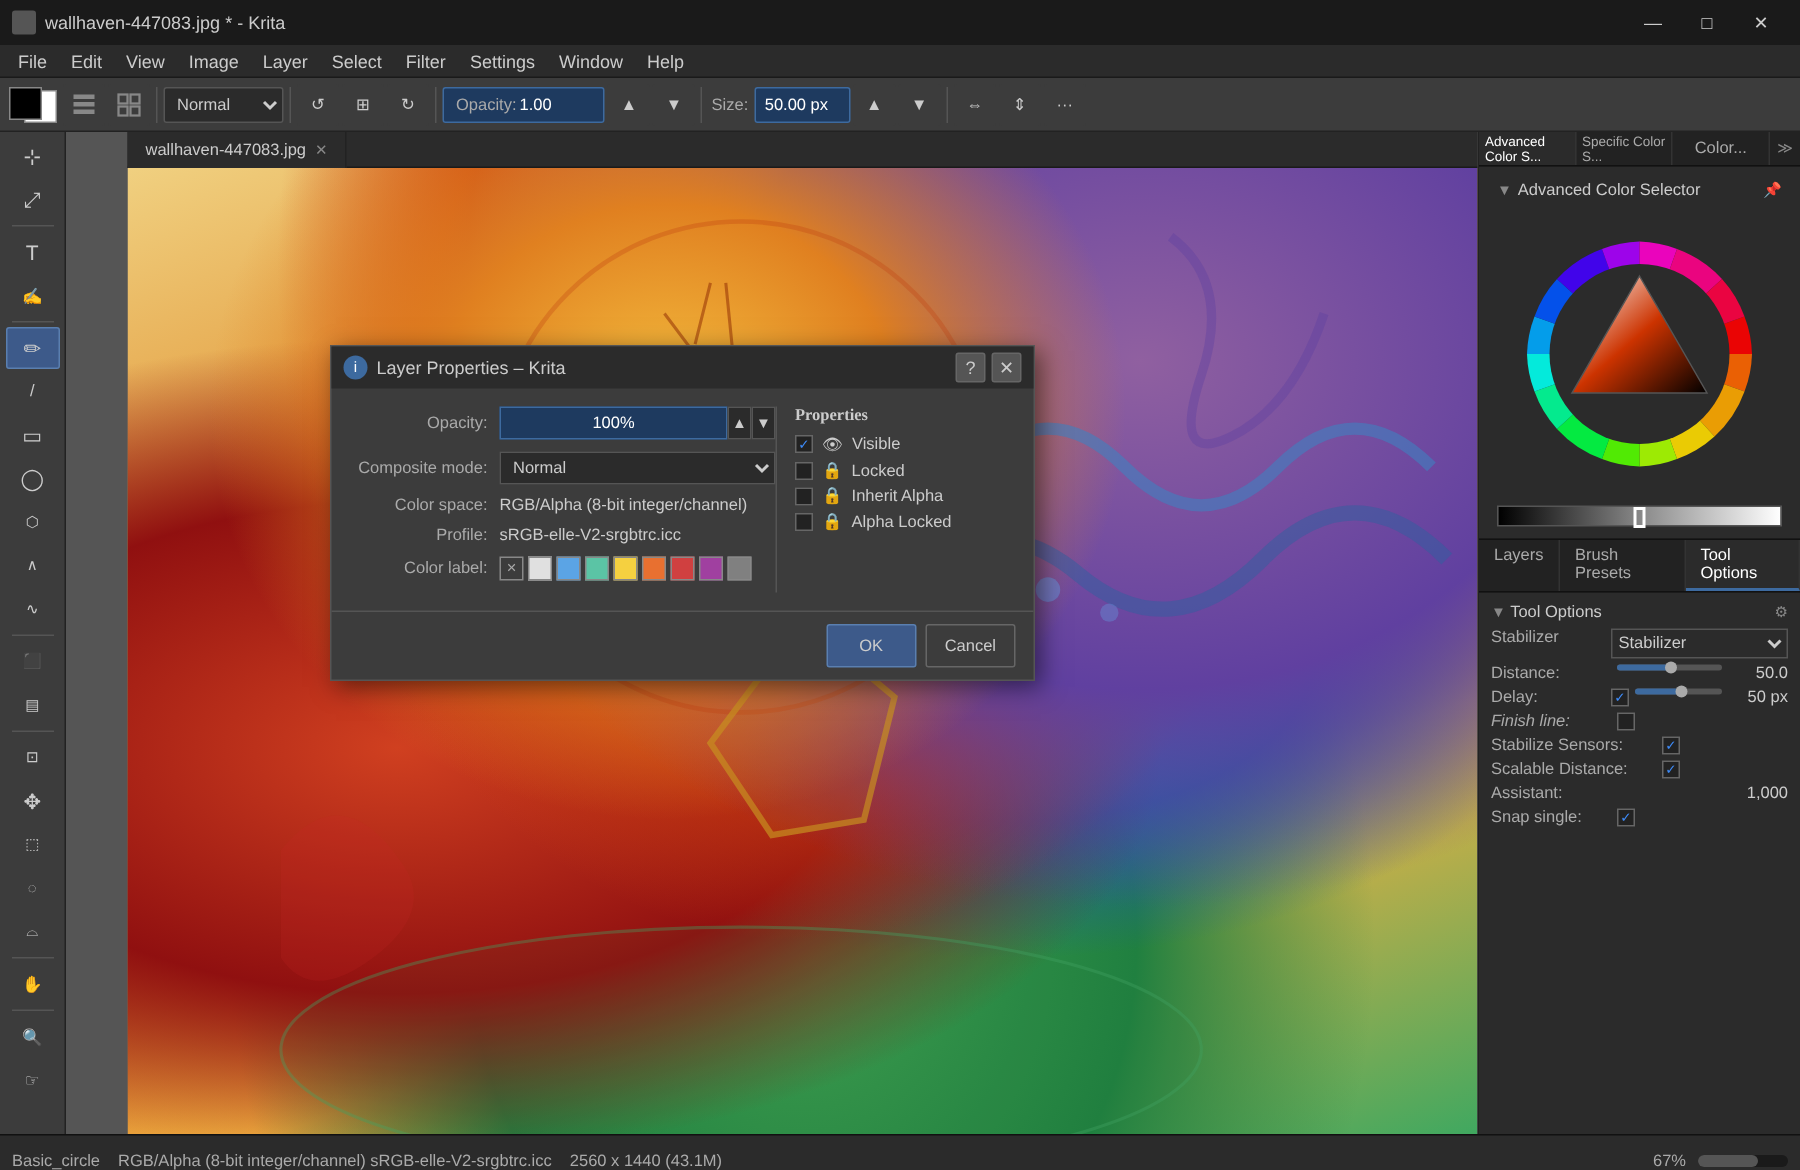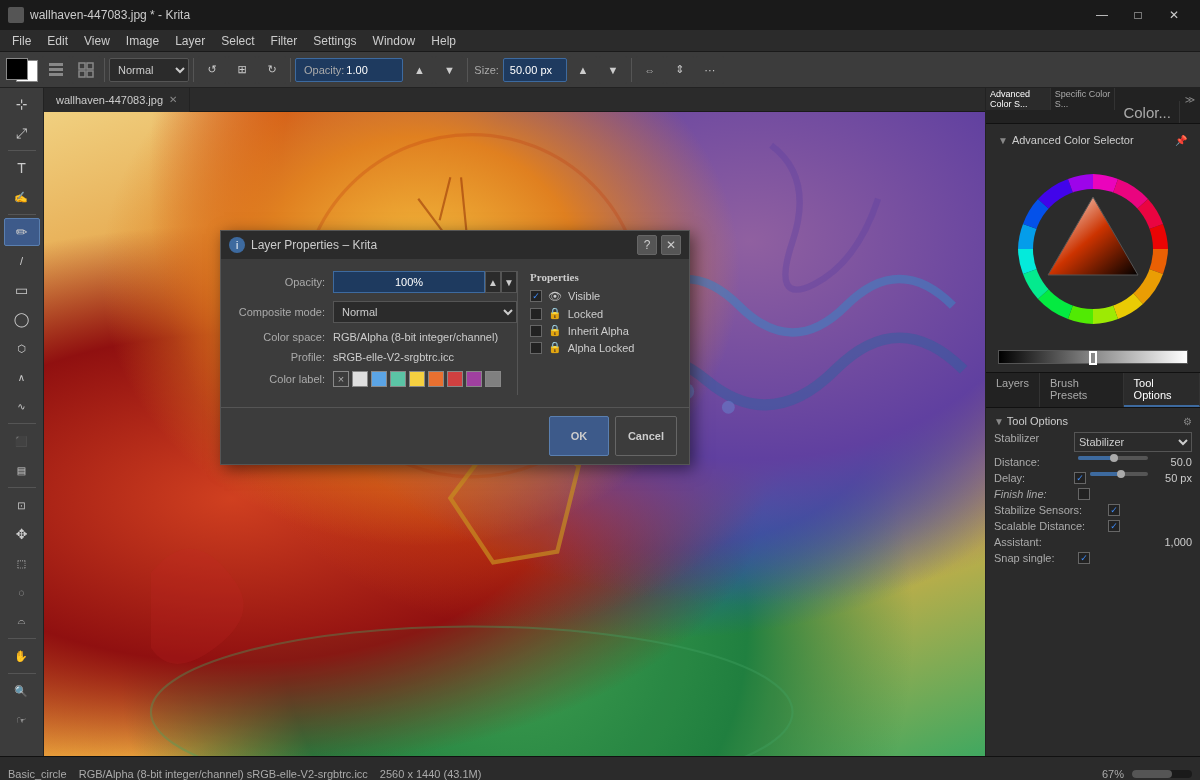--- a/index.html
+++ b/index.html
@@ -61,21 +61,21 @@
     .lt-btn {
       width: 36px; height: 28px; background: transparent; border: 1px solid transparent;
       color: #ccc; display: flex; align-items: center; justify-content: center;
       cursor: pointer; border-radius: 2px; font-size: 14px;
     }
     .lt-btn.active { background: #3d5a8a; border-color: #5a7fb0; }
     .lt-separator { width: 28px; height: 1px; background: #555; margin: 2px 0; }
 
     
     .canvas-area {
-      flex: 1; background: #555; position: relative; overflow: hidden;
+      flex: 1; background: #555; position: relative; overflow: hidden; padding-left: 41px;
     }
     .canvas-tab-bar {
       height: 24px; background: #2b2b2b; display: flex; align-items: center;
       border-bottom: 1px solid #1a1a1a;
     }
     .canvas-tab {
       height: 24px; padding: 0 12px; display: flex; align-items: center; gap: 6px;
       background: #3c3c3c; border-right: 1px solid #222; font-size: 11px; cursor: pointer;
     }
     .canvas-tab.active { background: #2b2b2b; }
@@ -216,22 +216,22 @@
     }
     .active-channels { font-size: 11px; }
     .ac-title { font-size: 11px; color: #ccc; font-weight: bold; margin-bottom: 6px; }
     .ac-row { display: flex; align-items: center; gap: 6px; margin-bottom: 4px; }
 
     .dialog-footer {
       display: flex; justify-content: flex-end; padding: 8px 12px; gap: 6px;
       border-top: 1px solid #555;
     }
     .dialog-action-btn {
-      height: 40px; min-width: 60px; background: #3c3c3c; border: 1px solid #666;
-      color: #ccc; cursor: pointer; font-size: 11px; padding: 0 12px; border-radius: 2px; font-weight: bold;
+      height: 29px; min-width: 60px; background: #3c3c3c; border: 1px solid #666;
+      color: #ccc; cursor: pointer; font-size: 11px; padding: 0 12px; border-radius: 2px;
     }
     .dialog-action-btn.primary { background: #3d5a8a; border-color: #5a7fb0; }
 
     
     .color-wheel-svg { width: 190px; height: 190px; }
 
     
     .art-bg {
       position: absolute; top: 0; left: 0; width: 100%; height: 100%;
       background:
@@ -391,21 +391,21 @@
       </div>
     </div>
 
   </div>
 
   <div class="right-panel">
 
     <div class="panel-tabs">
       <div class="panel-tab active" style="font-size:9px;">Advanced Color S...</div>
       <div class="panel-tab" style="font-size:9px;">Specific Color S...</div>
-      <div class="panel-tab" style="font-size:15px;margin-top:13px;">Color...</div>
+      <div class="panel-tab" style="font-size:11px;">Color...</div>
       <div style="width:20px;height:22px;display:flex;align-items:center;justify-content:center;color:#888;cursor:pointer;font-size:10px;">≫</div>
     </div>
 
     <div class="color-wheel-panel">
       <div class="panel-title">
         <span style="font-size:10px;color:#888;">▼</span>
         <span>Advanced Color Selector</span>
         <span style="margin-left:auto;font-size:10px;color:#888;">📌</span>
       </div>
 

